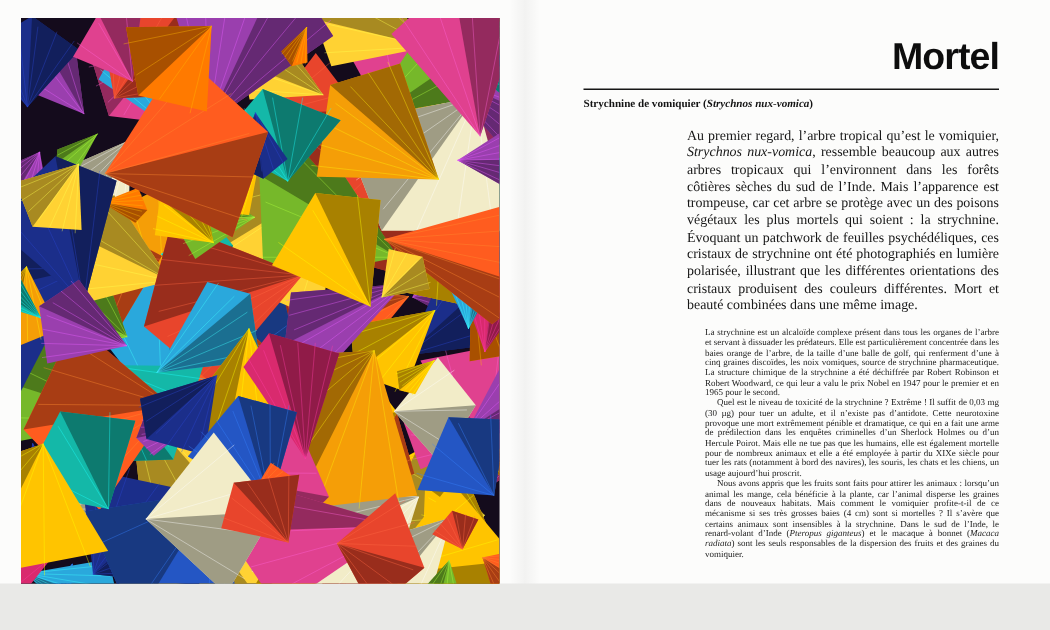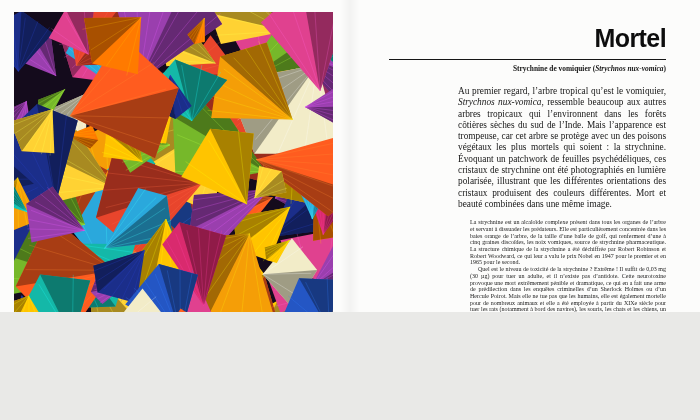--- a/index.html
+++ b/index.html
@@ -1,28 +1,28 @@
 <!DOCTYPE html>
 <html><head>
 <meta charset="utf-8">
 <style>
   html,body{margin:0;padding:0;}
   body{width:700px;height:420px;background:#e9e9e7;font-family:"Liberation Serif",serif;}
-  .spread{position:relative;width:700px;height:312px;background:#fcfcfb;overflow:hidden;color:#1c1c1c;}
+  .spread{position:relative;width:700px;height:389px;background:#fcfcfb;overflow:hidden;color:#1c1c1c;}
   .spine{position:absolute;left:340px;top:0;width:20px;height:420px;
          background:linear-gradient(90deg,rgba(0,0,0,0) 0%,rgba(0,0,0,0.04) 50%,rgba(0,0,0,0) 100%);}
   
   .photo{position:absolute;left:14px;top:12px;width:319px;height:396px;background:#140b1c;overflow:hidden;}
   .photo svg{display:block;width:100%;height:100%;}
   
   .right-col{position:absolute;left:389px;top:0;width:277px;}
   .title{font-family:"Liberation Sans",sans-serif;font-weight:700;font-size:25px;letter-spacing:-0.6px;
          text-align:right;margin:26px 0 0 0;line-height:1;color:#0d0d0d;}
   .rule{border:0;border-top:1.4px solid #161616;margin:8px 0 0 0;}
-  .subtitle{text-align:right;font-size:7.4px;font-weight:700;margin-top:4px;color:#141414;}
+  .subtitle{font-size:7.4px;font-weight:700;margin-top:4px;color:#141414;}
   .intro{margin:13px 0 0 69px;font-size:9.3px;line-height:11.3px;text-align:justify;color:#161616;font-family:Liberation Serif, serif;}
   .details{margin:9px 0 0 81px;font-size:6px;line-height:6.7px;text-align:justify;color:#222;}
   .details p{margin:0;}
   .details p.indent{text-indent:8px;}
   .footer{position:absolute;right:26px;top:397px;font-size:4.8px;color:#111;white-space:nowrap;}
   .footer .sec{font-family:"Liberation Sans",sans-serif;font-weight:700;letter-spacing:0.4px;}
   .footer .num{margin-left:5px;font-family:"Liberation Serif",serif;}
 </style>
 </head>
 <body>

